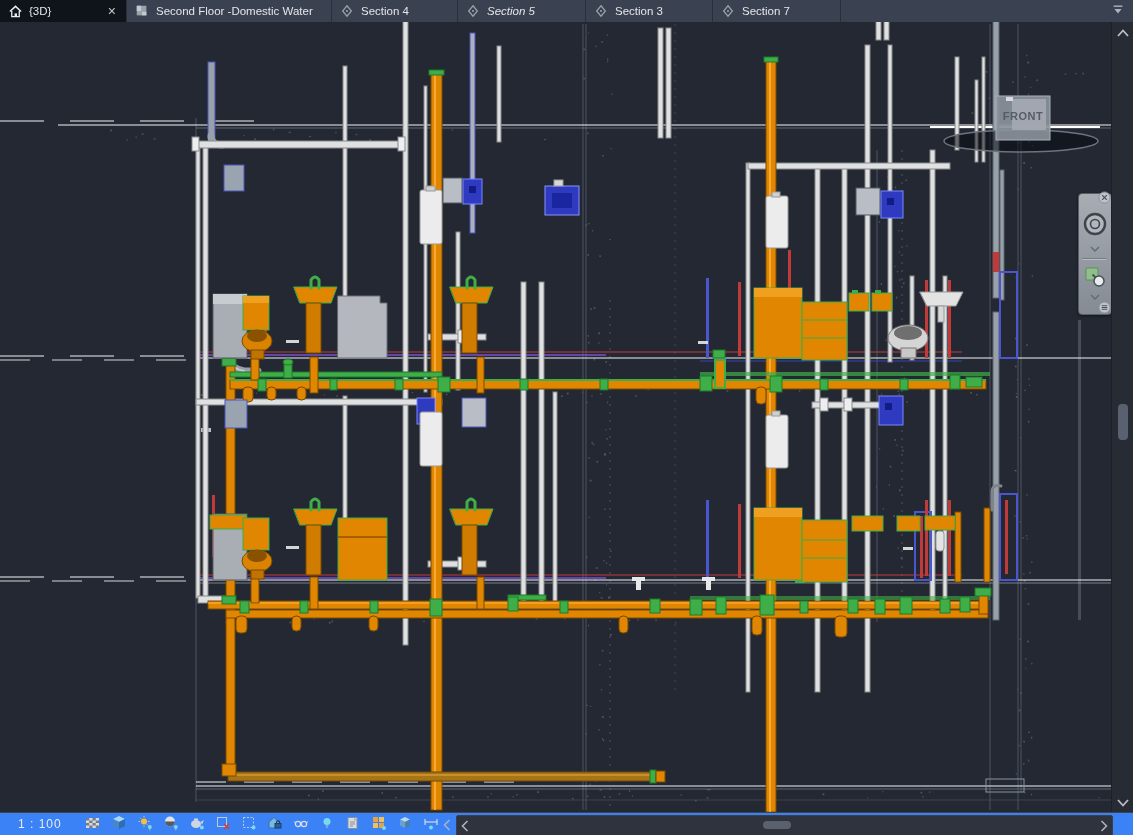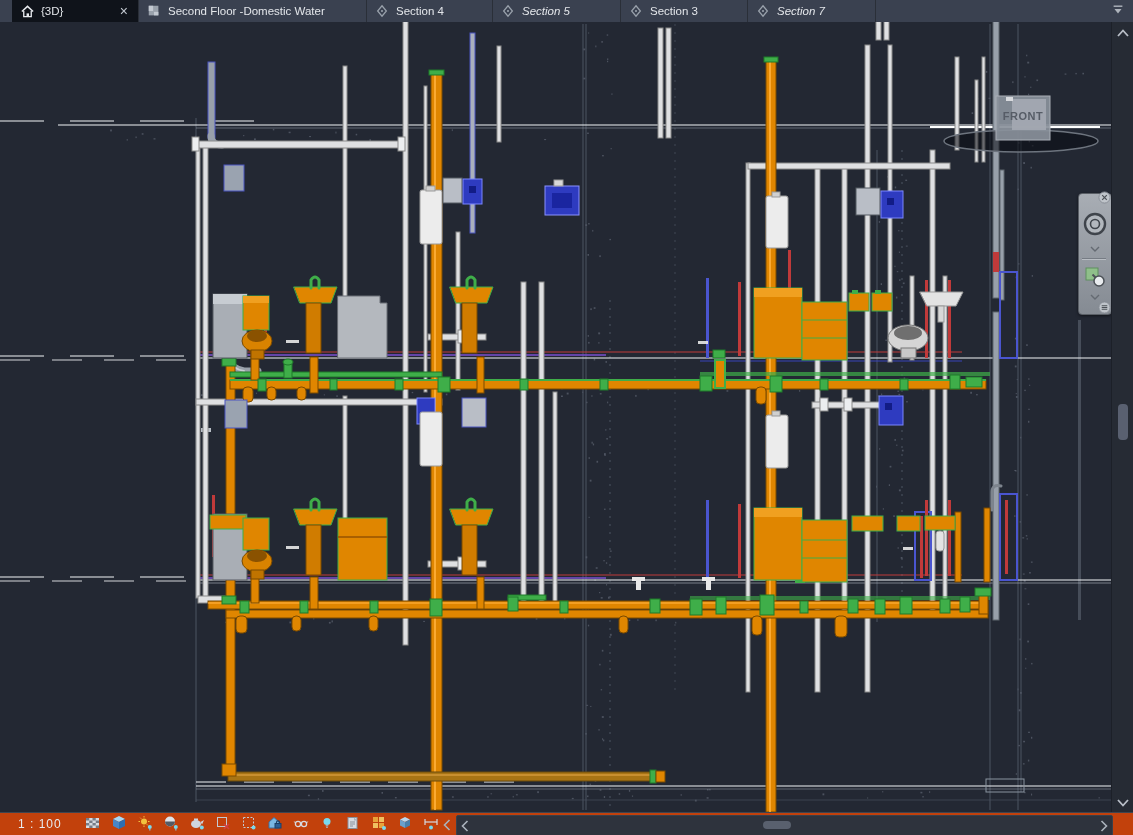--- a/index.html
+++ b/index.html
@@ -3,41 +3,41 @@
 <meta charset="utf-8">
 <style>
   html,body{margin:0;padding:0;background:#10131a;}
   #app{position:relative;width:1133px;height:835px;overflow:hidden;
        font-family:"Liberation Sans",sans-serif;background:#232833;}
   
   .tabbar{position:absolute;left:0;top:0;width:1133px;height:22px;background:#3a4150;
           border-bottom:1px solid #14171d;display:flex;align-items:stretch;}
   .tab{display:flex;align-items:center;gap:6px;padding:0 8px;font-size:11.5px;color:#e3e6ea;
        border-right:1px solid #2a2f38;box-sizing:border-box;cursor:default;}
-  .tab.active{background:#0f131a;width:127px;margin-left:12px;}
+  .tab.active{background:#0f131a;width:127px;}
   .tab .tlabel{white-space:nowrap;}
   .tab .tclose{margin-left:auto;color:#c3c9d1;font-size:14px;line-height:14px;padding:0 2px;}
   .ticon{display:inline-flex;width:15px;height:15px;}
   .tab-overflow{margin-left:auto;display:flex;align-items:center;padding:0 8px;}
   
   #canvas{position:absolute;left:0;top:22px;width:1111px;height:790px;background:#232833;display:block;}
   #canvas text{font-family:"Liberation Sans",sans-serif;}
   
   .navbar{position:absolute;left:1078px;top:193px;width:32px;height:120px;border-radius:4px;
           background:linear-gradient(#a8adb4,#858b93);border:1px solid #5a5f66;
           box-shadow:0 1px 3px rgba(0,0,0,.5);}
   .nav-btn{position:absolute;display:flex;align-items:center;justify-content:center;}
   .nav-divider{position:absolute;left:3px;top:64px;width:24px;height:1px;background:#767c84;
                border-bottom:1px solid #b8bdc3;}
   
   .vscroll{position:absolute;left:1111px;top:22px;width:22px;height:790px;background:#262b34;
            border-left:1px solid #1c2028;}
   .vthumb{position:absolute;left:6px;top:382px;width:10px;height:36px;border-radius:4px;background:#596070;}
   .sarrow{position:absolute;left:0;width:22px;height:18px;display:flex;align-items:center;justify-content:center;}
-  .statusbar{position:absolute;left:0;top:812px;width:1133px;height:23px;background:#c2410c;
+  .statusbar{position:absolute;left:0;top:812px;width:1133px;height:23px;background:#3b82f6;
              border-top:1px solid #3f4550;color:#e8ebef;}
   .scale{position:absolute;left:18px;top:4px;font-size:12px;letter-spacing:1px;}
   #vcb-icons{position:absolute;left:80px;top:0;height:23px;display:flex;}
   .vcb-icon{width:26px;height:23px;display:flex;align-items:center;justify-content:center;}
   .collapse{position:absolute;left:440px;top:0;width:14px;height:23px;display:flex;align-items:center;justify-content:center;}
   .hscroll{position:absolute;left:456px;top:2px;width:655px;height:19px;background:#2e333d;
            border:1px solid #3a404a;border-radius:2px;}
   .hthumb{position:absolute;left:306px;top:5px;width:28px;height:8px;border-radius:4px;background:#59606e;}
   .harrow{position:absolute;top:0;width:16px;height:19px;display:flex;align-items:center;justify-content:center;}
 </style>
@@ -52,21 +52,21 @@
           <svg width="15" height="15" viewBox="0 0 16 16">
             <path d="M2,8 L8,2.5 L14,8" fill="none" stroke="#e8ebef" stroke-width="1.6"></path>
             <path d="M4,7.5 V13.5 H12 V7.5" fill="none" stroke="#e8ebef" stroke-width="1.4"></path>
             <rect x="7" y="10" width="2.6" height="3.5" fill="#e8ebef"></rect>
           </svg>
         </span>
       <span class="tlabel">{3D}</span>
       <span class="tclose">×</span>
     </div>
     <div id="tabs-rest" style="display:flex">
-        <div class="tab" style="width: 228px;">
+        <div class="tab" style="width: 205px;">
           <span class="ticon">
             <svg width="14" height="14" viewBox="0 0 16 16">
               <rect x="2" y="2" width="11" height="11" fill="#9aa2ac"></rect>
               <rect x="2" y="2" width="5" height="6" fill="#c3c9d1"></rect>
               <rect x="8" y="9" width="5" height="4" fill="#c3c9d1"></rect>
             </svg>
           </span>
           <span class="tlabel">Second Floor -Domestic Water</span>
         </div>
         <div class="tab" style="width: 126px; text-align: right;">
@@ -89,21 +89,21 @@
         </div>
         <div class="tab" style="width: 127px;">
           <span class="ticon">
             <svg width="14" height="14" viewBox="0 0 16 16">
               <path d="M8,2 L13,8 L8,14 L3,8 Z" fill="none" stroke="#9aa2ac" stroke-width="1.4"></path>
               <circle cx="8" cy="8" r="1.2" fill="#9aa2ac"></circle>
             </svg>
           </span>
           <span class="tlabel">Section 3</span>
         </div>
-        <div class="tab" style="width: 128px; font-style: italic;">
+        <div class="tab" style="width: 128px;">
           <span class="ticon">
             <svg width="14" height="14" viewBox="0 0 16 16">
               <path d="M8,2 L13,8 L8,14 L3,8 Z" fill="none" stroke="#9aa2ac" stroke-width="1.4"></path>
               <circle cx="8" cy="8" r="1.2" fill="#9aa2ac"></circle>
             </svg>
           </span>
           <span class="tlabel">Section 7</span>
         </div>
       </div>
     <div class="tab-overflow">

